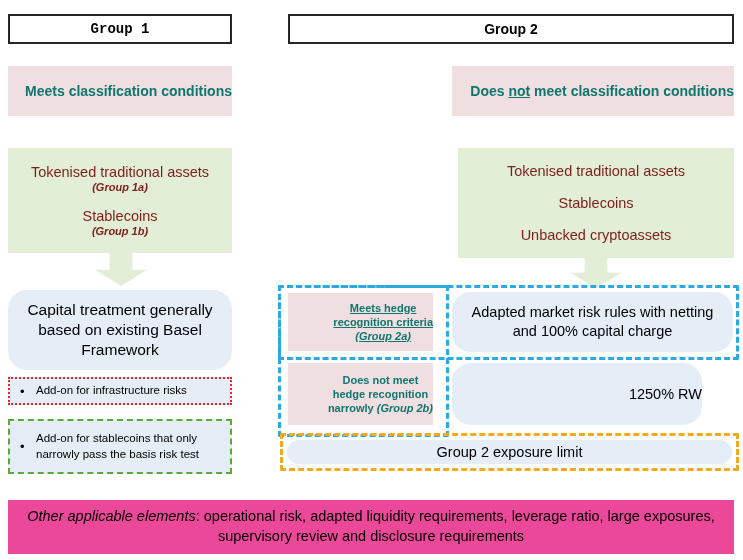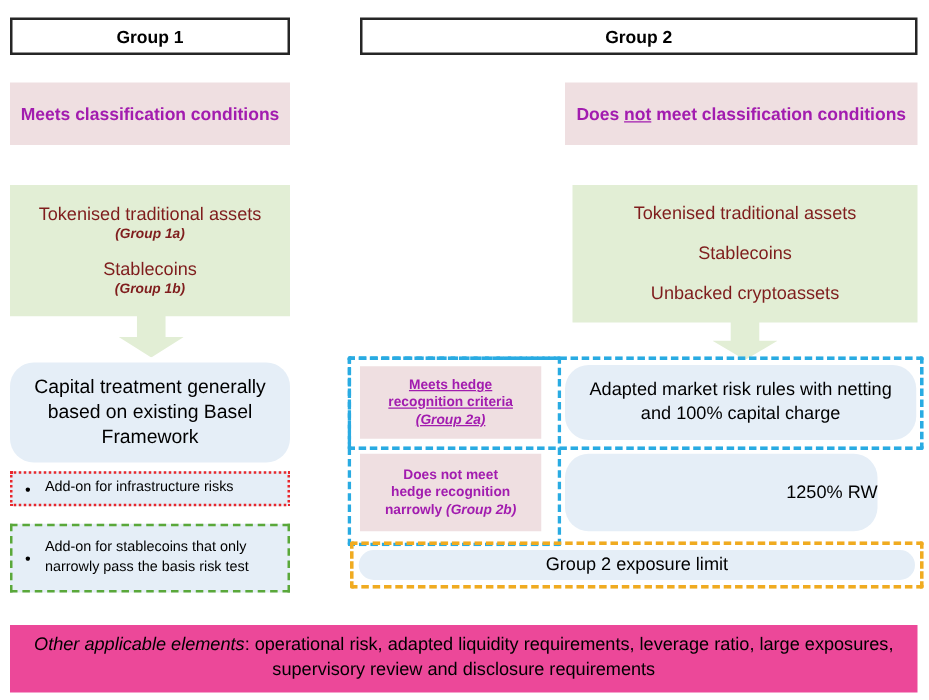--- a/index.html
+++ b/index.html
@@ -17,23 +17,23 @@
   .grp-header {
     border: 2px solid #262626;
     background: #ffffff;
     display: flex; align-items: center; justify-content: center;
     font-weight: bold; font-size: 14px; color: #000;
   }
 
   
   .pink {
     background: #efdfe1;
-    display: flex; align-items: center; justify-content: center;
+    display: flex; align-items: center; justify-content: flex-end;
     text-align: center;
-    font-weight: bold; color: #a21caf;
+    font-weight: bold; color: #0f766e;
     line-height: 1.30;
   }
   .pink.big { font-size: 14px; }
   .pink.small { font-size: 11px; }
   .pink u { text-decoration: underline; }
   .pink i { font-style: italic; }
 
   
   .green {
     background: #e2eed5;
@@ -88,21 +88,21 @@
     font-size: 14.5px; color: #000; line-height: 1.35;
     padding: 0 14px;
   }
   #footer i { font-style: italic; }
 </style>
 </head>
 <body>
 
 <div id="root">
 
-  <div class="abs grp-header" style="left:8px; top:14px; width:224px; height:30px;">
+  <div class="abs grp-header" style="left:8px; top:14px; width:224px; height:30px;font-family:Liberation Mono, monospace;">
     <span>Group 1</span>
   </div>
 
   <div class="abs pink big" style="left:8px; top:66px; width:224px; height:50px;">
     <span>Meets classification conditions</span>
   </div>
 
   <div class="abs green" style="left:8px; top:148px; width:224px; height:105px;">
     <div class="line">Tokenised traditional assets</div>
     <div class="sub">(Group 1a)</div>

